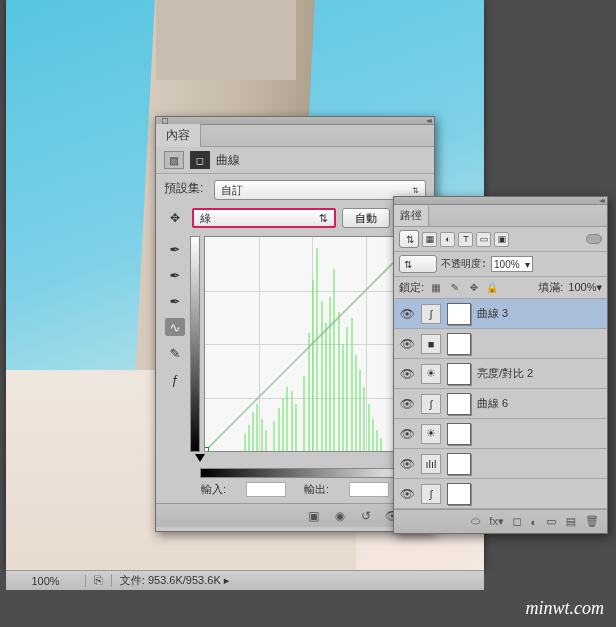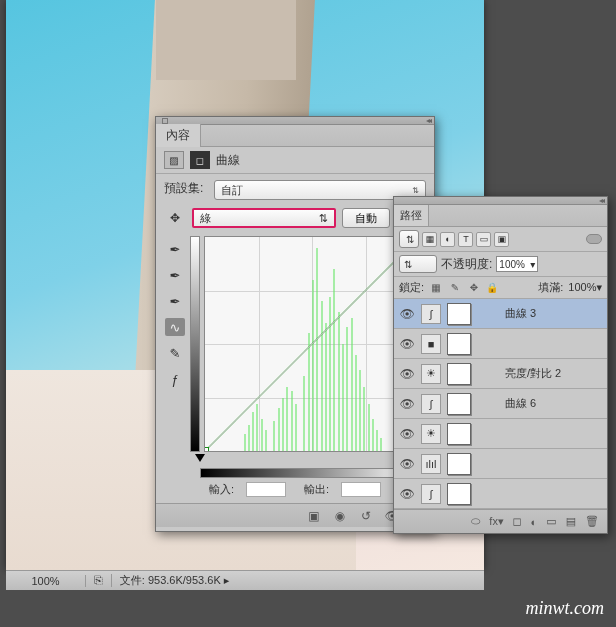--- a/index.html
+++ b/index.html
@@ -58,53 +58,53 @@
 .bl-pt{left:-3px;bottom:-3px}.wh-pt{right:-3px;top:-3px}
 
 .grad-h-row { display:flex; padding:0 8px 0 44px; align-items:center; gap:2px; }
 .grad-h-row .slider-area { position:relative; height:14px; width:216px; }
 .slider-tri { position:absolute; top:0; width:0;height:0;border-left:5px solid transparent;border-right:5px solid transparent; }
 .slider-tri.black{border-top:8px solid #000;left:-5px}
 .slider-tri.white{border-top:8px solid #fff;right:-5px;filter:drop-shadow(0 0 1px #666)}
 .grad-h { height:10px; width:216px; background:linear-gradient(90deg,#000,#fff); border:1px solid #888; }
 
 .io-row { display:flex; justify-content:center; gap:18px; padding:4px 8px 6px; font-size:11px; }
-.io-row .io { display:flex; gap:12px; align-items:center; }
+.io-row .io { display:flex; gap:20px; align-items:center; }
 .io-row .io-val { width:40px;height:15px;border:1px solid #aaa;background:#fff; }
 
 .panel-footer { height:24px; border-top:1px solid #9a9a9a; background:linear-gradient(#c3c3c3,#b7b7b7); display:flex; align-items:center; justify-content:flex-end; gap:10px; padding:0 8px; color:#555; font-size:12px; }
 .panel-footer .f-ico { width:16px; text-align:center; }
 
 
 .layers-panel { position: absolute; left: 393px; top: 196px; width: 215px; background:#c9c9c9; border:1px solid #6f6f6f; box-shadow: 2px 3px 10px rgba(0,0,0,.5); font-size:11px;color:#333; }
 .layers-panel .panel-grip { }
 .lp-tabs { height:22px; background:linear-gradient(#c6c6c6,#bdbdbd); display:flex; align-items:center; border-bottom:1px solid #9a9a9a; }
 .lp-tabs .lp-tab { padding:3px 6px; border-right:1px solid #9a9a9a; background:#cfcfcf; }
 
 .lp-filter { display:flex; align-items:center; gap:3px; padding:3px 5px; border-bottom:1px solid #a7a7a7; }
 .lp-filter .sel { height:18px; border:1px solid #8a8a8a; border-radius:3px; background:linear-gradient(#fbfbfb,#e6e6e6); padding:0 4px; display:flex;align-items:center;gap:2px; font-size:10px; }
 .lp-filter .f-ico { width:15px;height:15px;border:1px solid #999;background:#e8e8e8;display:flex;align-items:center;justify-content:center;font-size:9px;border-radius:2px; }
 .lp-filter .switch { margin-left:auto; width:16px;height:10px;border:1px solid #888;border-radius:5px;background:#aaa;position:relative; }
 
 .lp-opts { display:flex; align-items:center; gap:4px; padding:3px 5px; border-bottom:1px solid #a7a7a7; }
 .lp-opts .sel { height:18px; border:1px solid #8a8a8a; border-radius:3px; background:linear-gradient(#fbfbfb,#e6e6e6); padding:0 4px; display:flex;align-items:center; font-size:10px; }
-.lp-opts .lbl { font-size:12px; }
+.lp-opts .lbl { font-size:10px;font-family:Liberation Mono, monospace; }
 .lp-opts .val { width:42px; height:16px; border:1px solid #8a8a8a; background:#fff;padding:0 2px;display:flex;align-items:center;justify-content:space-between;font-size:10px; }
 
 .lp-lock { display:flex; align-items:center; gap:5px; padding:3px 5px; border-bottom:1px solid #a7a7a7; }
 .lp-lock .lbl { }
 .lp-lock .l-ico { width:14px;height:14px;display:flex;align-items:center;justify-content:center;font-size:10px;color:#555; }
 
 .layer-list { }
 .layer-row { display:flex; align-items:center; gap:6px; padding:3px 5px; border-bottom:1px solid #a7a7a7; height:30px; }
 .layer-row.selected { background:#a9bedb; }
 .layer-row .eye { width:16px;text-align:center;font-size:12px;color:#444; }
 .layer-row .adj-ico { width:20px;height:20px;border:1px solid #999;background:#e6e6e6;display:flex;align-items:center;justify-content:center;font-size:11px; }
 .layer-row .mask { width:24px;height:22px;border:1px solid #666;background:#fff; box-shadow:1px 1px 0 #888; }
-.layer-row .name { flex:1;margin-left:28px; }
+.layer-row .name { flex:1; }
 
 .layers-panel .pf { height:24px; border-top:1px solid #9a9a9a; background:linear-gradient(#c3c3c3,#b7b7b7); display:flex; align-items:center; justify-content:flex-end; gap:9px; padding:0 8px; color:#555; font-size:11px; }
 
 .watermark { position:absolute; right:12px; bottom:8px; font-family: "Comic Sans MS", cursive; font-size:18px; color:#fff; font-style:italic; }
 </style>
 </head>
 <body>
 
 <div class="canvas-wrap">
   <div class="sky"></div>

